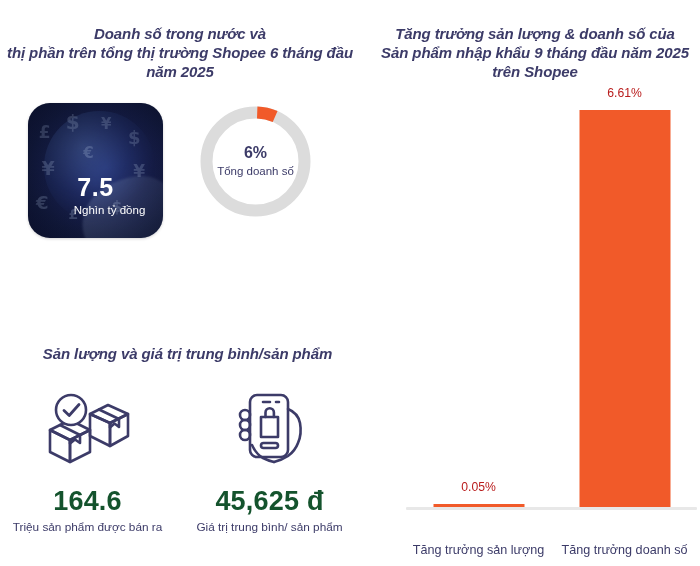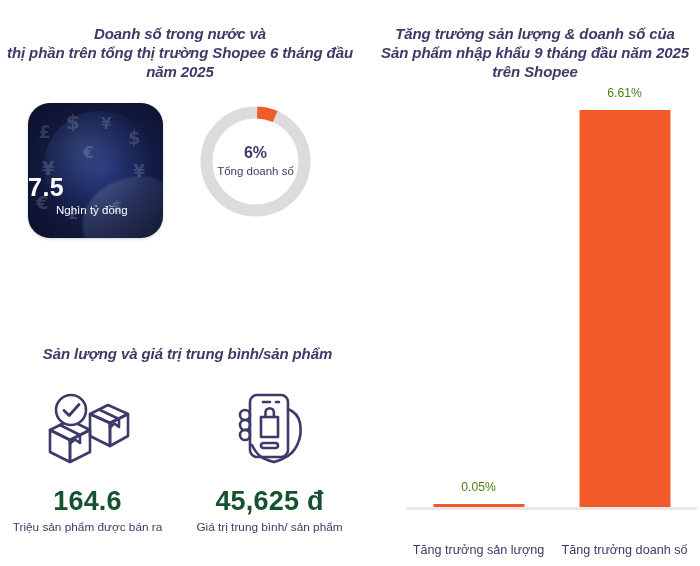--- a/index.html
+++ b/index.html
@@ -67,20 +67,21 @@
     font-family: "DejaVu Sans", sans-serif;
     user-select: none;
   }
   #hero-tile .overlay {
     position: absolute; left: 0; top: 0; right: 0; bottom: 0;
     background: radial-gradient(ellipse at 50% 60%, rgba(10,14,40,0.05) 0%, rgba(8,12,34,0.45) 100%);
   }
   #hero-text {
     position: absolute;
     left: 0; right: 0; top: 52%;
+    text-align: center;
     color: #ffffff;
   }
   #hero-value { font-size: 25px; font-weight: 700; line-height: 28px; letter-spacing: 0.5px; }
   #hero-caption { font-size: 11.5px; font-weight: 400; line-height: 16px; margin-top: 1px; padding-left: 28px; }
 
   
   #donut-wrap { position: absolute; left: 198px; top: 104px; width: 115px; height: 115px; }
   #donut-center {
     position: absolute; left: 0; right: 0; top: 50%;
     transform: translateY(-52%);
@@ -150,21 +151,21 @@
     bottom: 0;
     width: 91px;
     background: #f15a29;
   }
   .bar-label {
     position: absolute;
     left: 50%;
     transform: translateX(-50%);
     font-size: 12.2px;
     font-weight: 400;
-    color: #4d7c0f;
+    color: #b91c1c;
     white-space: nowrap;
     line-height: 16px;
   }
   .cat-label {
     position: absolute;
     bottom: -52px;
     left: 50%;
     transform: translateX(-50%);
     width: 132px;
     text-align: center;

